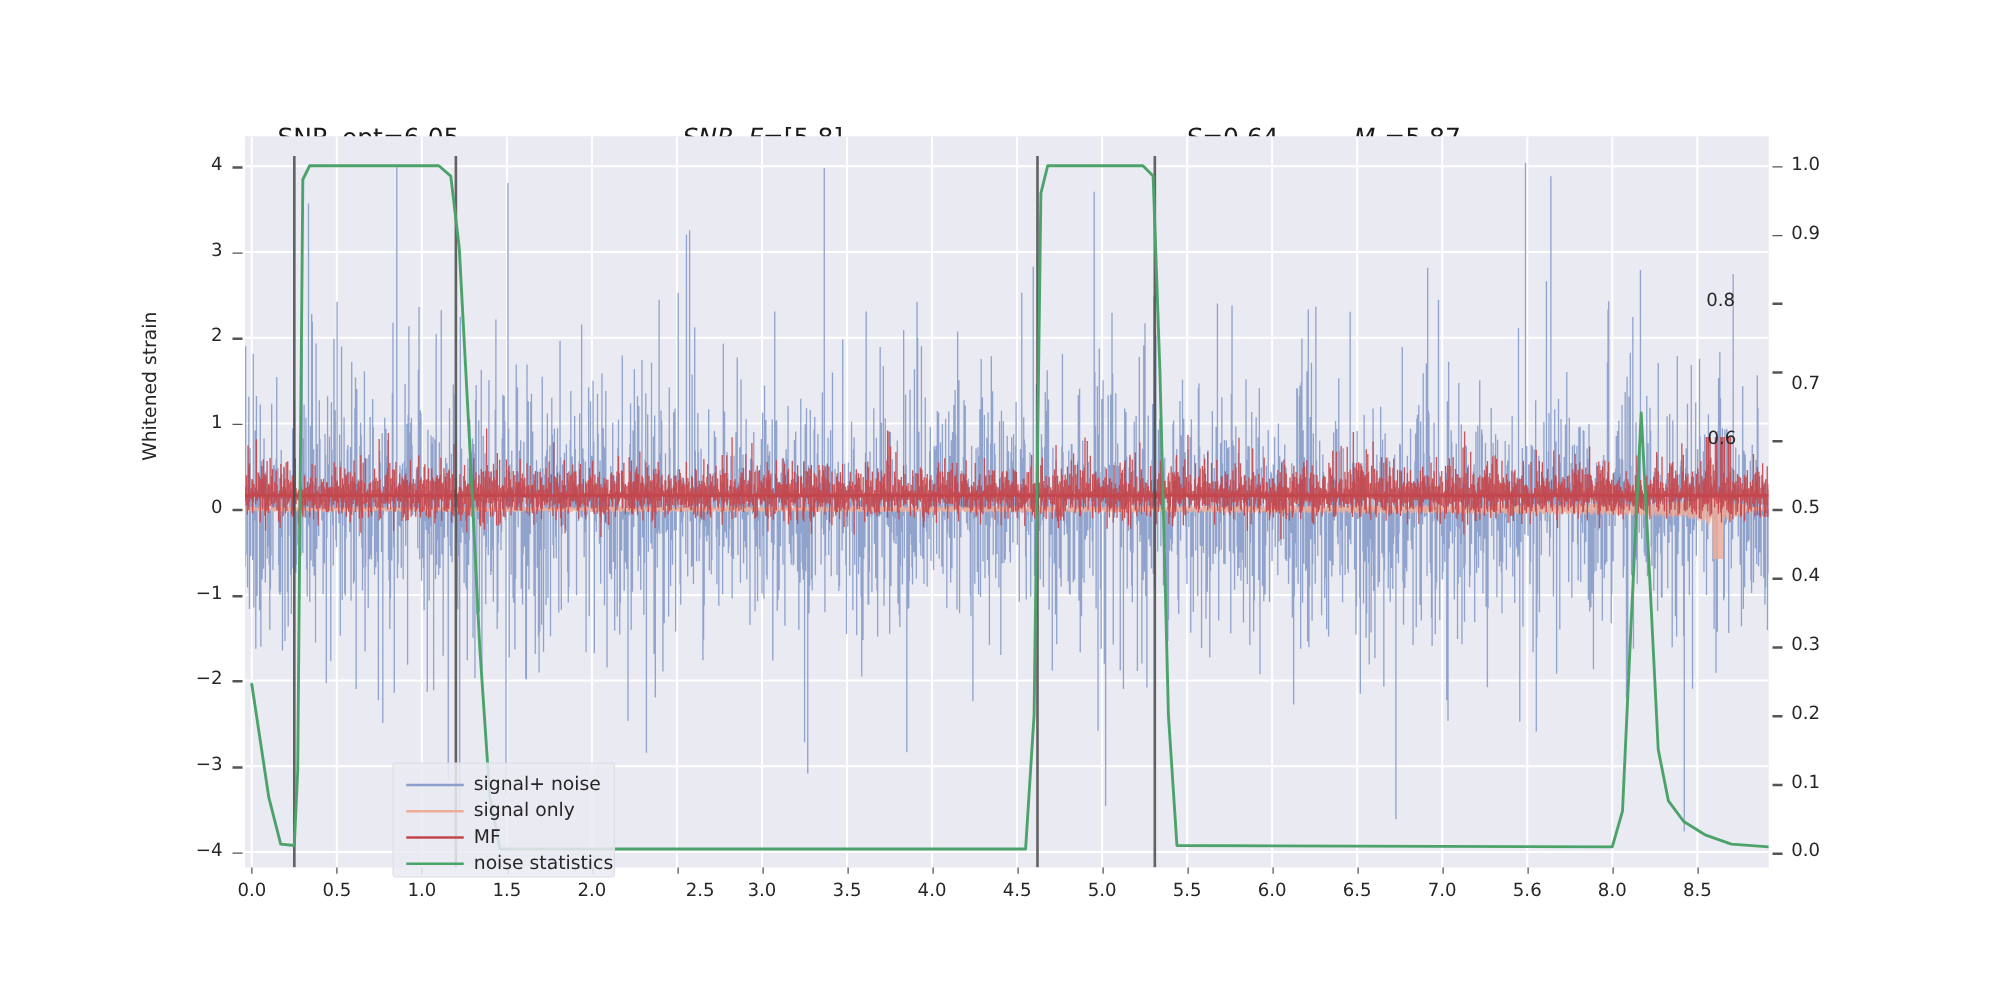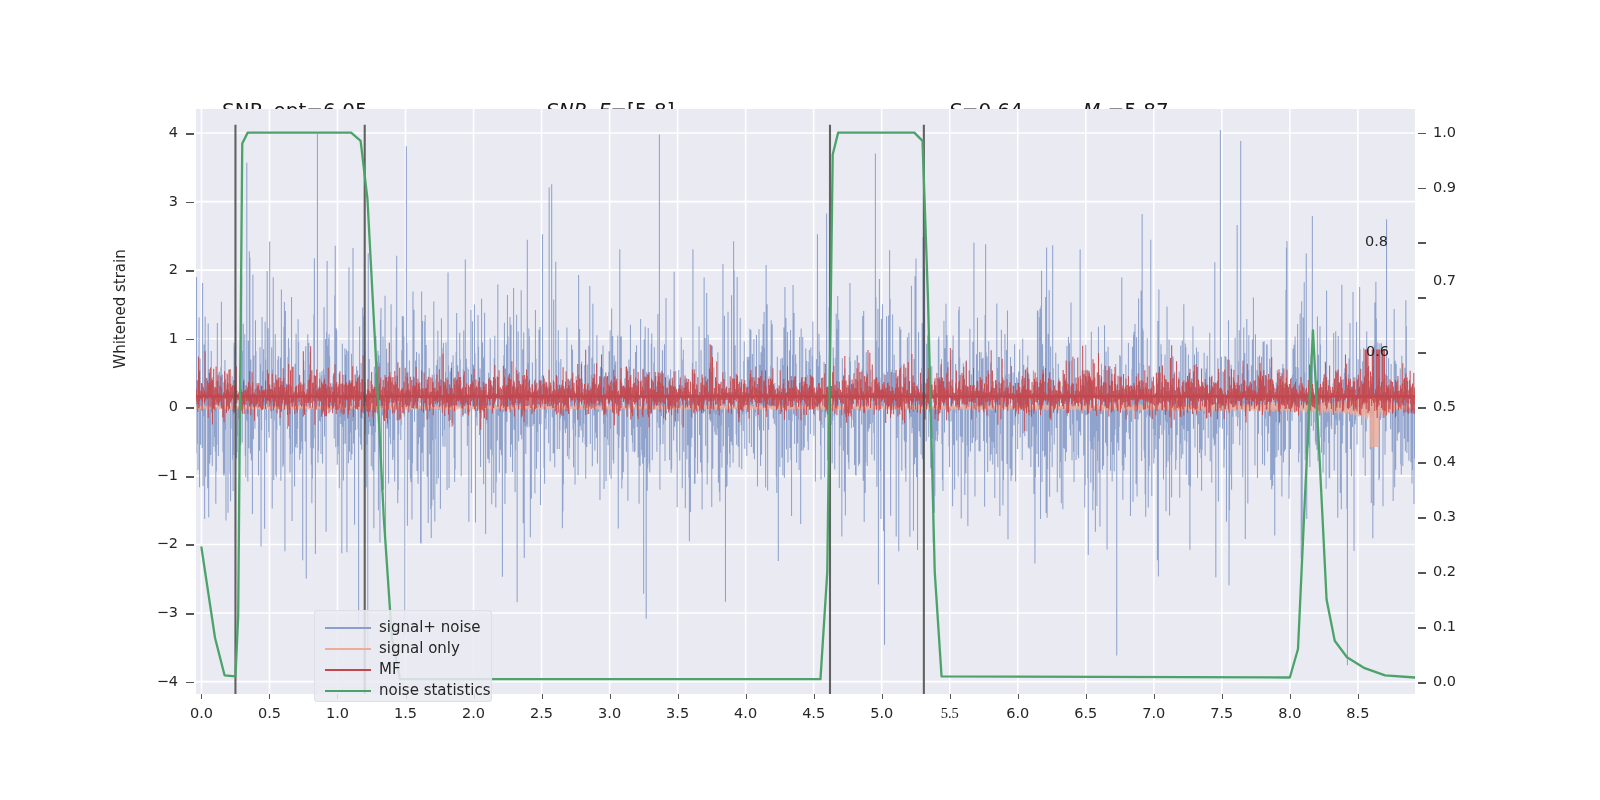--- a/index.html
+++ b/index.html
@@ -141,41 +141,41 @@
       <div class="xlab" style="left: 171.442px; top: 706px;">0.0</div>
       <div class="tickmark" style="left: 201.442px; top: 694px; width: 1px; height: 5px;"></div>
       <div class="xlab" style="left: 239.467px; top: 706px;">0.5</div>
       <div class="tickmark" style="left: 269.467px; top: 694px; width: 1px; height: 5px;"></div>
       <div class="xlab" style="left: 307.491px; top: 706px;">1.0</div>
       <div class="tickmark" style="left: 337.491px; top: 694px; width: 1px; height: 5px;"></div>
       <div class="xlab" style="left: 375.516px; top: 706px;">1.5</div>
       <div class="tickmark" style="left: 405.516px; top: 694px; width: 1px; height: 5px;"></div>
       <div class="xlab" style="left: 443.54px; top: 706px;">2.0</div>
       <div class="tickmark" style="left: 473.54px; top: 694px; width: 1px; height: 5px;"></div>
-      <div class="xlab" style="left: 511.565px; top: 706px;">2.5</div>
+      <div class="xlab" style="left: 511.565px; top: 706px; text-align: right;">2.5</div>
       <div class="tickmark" style="left: 541.565px; top: 694px; width: 1px; height: 5px;"></div>
       <div class="xlab" style="left: 579.589px; top: 706px;">3.0</div>
       <div class="tickmark" style="left: 609.589px; top: 694px; width: 1px; height: 5px;"></div>
       <div class="xlab" style="left: 647.614px; top: 706px;">3.5</div>
       <div class="tickmark" style="left: 677.614px; top: 694px; width: 1px; height: 5px;"></div>
       <div class="xlab" style="left: 715.638px; top: 706px;">4.0</div>
       <div class="tickmark" style="left: 745.638px; top: 694px; width: 1px; height: 5px;"></div>
       <div class="xlab" style="left: 783.663px; top: 706px;">4.5</div>
       <div class="tickmark" style="left: 813.663px; top: 694px; width: 1px; height: 5px;"></div>
       <div class="xlab" style="left: 851.688px; top: 706px;">5.0</div>
       <div class="tickmark" style="left: 881.688px; top: 694px; width: 1px; height: 5px;"></div>
-      <div class="xlab" style="left: 919.712px; top: 706px; font-family: Liberation Serif, serif;">5.5</div>
+      <div class="xlab" style="left: 919.712px; top: 706px;">5.5</div>
       <div class="tickmark" style="left: 949.712px; top: 694px; width: 1px; height: 5px;"></div>
       <div class="xlab" style="left: 987.737px; top: 706px;">6.0</div>
       <div class="tickmark" style="left: 1017.74px; top: 694px; width: 1px; height: 5px;"></div>
       <div class="xlab" style="left: 1055.76px; top: 706px;">6.5</div>
       <div class="tickmark" style="left: 1085.76px; top: 694px; width: 1px; height: 5px;"></div>
       <div class="xlab" style="left: 1123.79px; top: 706px;">7.0</div>
       <div class="tickmark" style="left: 1153.79px; top: 694px; width: 1px; height: 5px;"></div>
-      <div class="xlab" style="left: 1191.81px; top: 706px;">7.5</div>
+      <div class="xlab" style="left: 1191.81px; top: 706px;">5.6</div>
       <div class="tickmark" style="left: 1221.81px; top: 694px; width: 1px; height: 5px;"></div>
       <div class="xlab" style="left: 1259.83px; top: 706px;">8.0</div>
       <div class="tickmark" style="left: 1289.83px; top: 694px; width: 1px; height: 5px;"></div>
       <div class="xlab" style="left: 1327.86px; top: 706px;">8.5</div>
       <div class="tickmark" style="left: 1357.86px; top: 694px; width: 1px; height: 5px;"></div>
     </div>
   <div id="ylticks">
       <div class="ylab-left" style="left: 134px; top: 125.004px;">4</div>
       <div class="tickmark" style="left: 186px; top: 133.004px; width: 8px; height: 1.6px;"></div>
       <div class="ylab-left" style="left: 134px; top: 193.585px;">3</div>
@@ -195,21 +195,21 @@
       <div class="ylab-left" style="left: 134px; top: 673.655px;">−4</div>
       <div class="tickmark" style="left: 186px; top: 681.655px; width: 8px; height: 1.6px;"></div>
     </div>
   <div id="yrticks">
       <div class="ylab-right" style="left: 1433px; top: 124.62px;">1.0</div>
       <div class="tickmark" style="left: 1418px; top: 132.62px; width: 8px; height: 1.6px;"></div>
       <div class="ylab-right" style="left: 1433px; top: 179.549px;">0.9</div>
       <div class="tickmark" style="left: 1418px; top: 187.549px; width: 8px; height: 1.6px;"></div>
       <div class="ylab-right" style="left: 1365px; top: 234.479px;">0.8</div>
       <div class="tickmark" style="left: 1418px; top: 242.479px; width: 8px; height: 1.6px;"></div>
-      <div class="ylab-right" style="left: 1433px; top: 273px;">0.7</div>
+      <div class="ylab-right" style="left: 1433px; top: 300px;">0.7</div>
       <div class="tickmark" style="left: 1418px; top: 297.408px; width: 8px; height: 1.6px;"></div>
       <div class="ylab-right" style="left: 1366px; top: 344.338px;">0.6</div>
       <div class="tickmark" style="left: 1418px; top: 352.338px; width: 8px; height: 1.6px;"></div>
       <div class="ylab-right" style="left: 1433px; top: 399.268px;">0.5</div>
       <div class="tickmark" style="left: 1418px; top: 407.268px; width: 8px; height: 1.6px;"></div>
       <div class="ylab-right" style="left: 1433px; top: 454.197px;">0.4</div>
       <div class="tickmark" style="left: 1418px; top: 462.197px; width: 8px; height: 1.6px;"></div>
       <div class="ylab-right" style="left: 1433px; top: 509.127px;">0.3</div>
       <div class="tickmark" style="left: 1418px; top: 517.127px; width: 8px; height: 1.6px;"></div>
       <div class="ylab-right" style="left: 1433px; top: 564.056px;">0.2</div>

